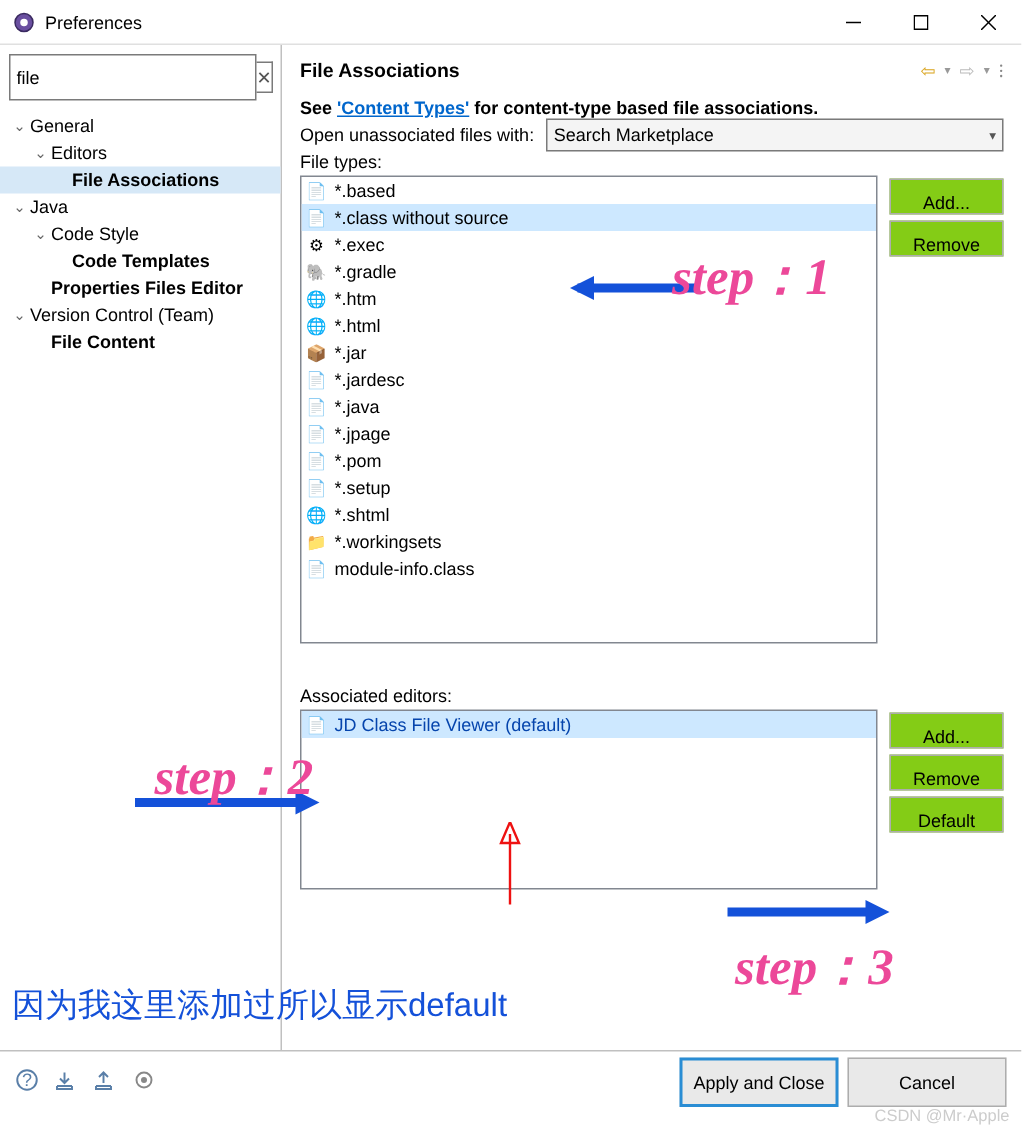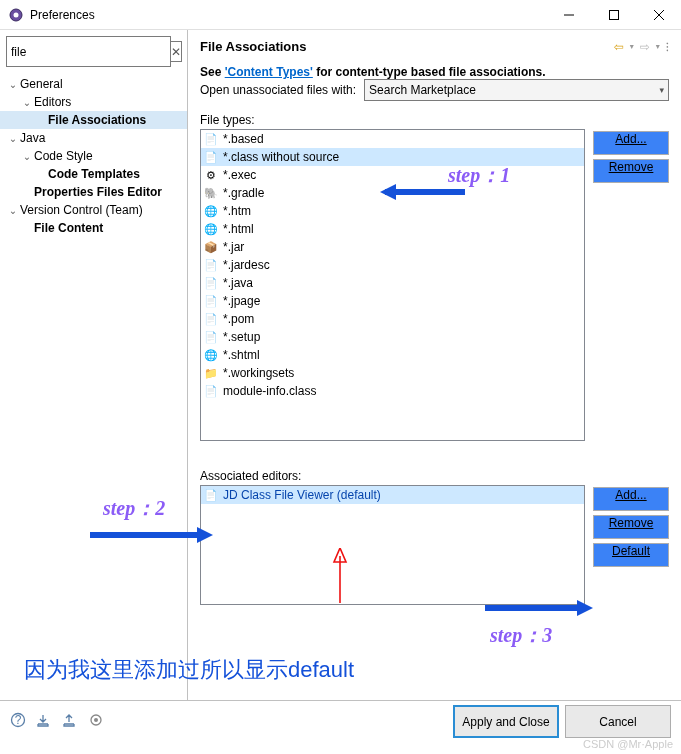--- a/index.html
+++ b/index.html
@@ -25,48 +25,48 @@
 .in2 { padding-left: 20px; }
 .in3 { padding-left: 34px; }
 
 .content { flex: 1; padding: 8px 12px 4px 12px; position: relative; display: flex; flex-direction: column; }
 .page-header { display: flex; align-items: center; margin-bottom: 10px; }
 .page-title { font-weight: bold; font-size: 13px; flex: 1; }
 .nav-arrows { display: flex; gap: 6px; align-items: center; }
 
 .desc { margin-bottom: 0; font-weight: bold; }
 .desc a { color: #0066cc; }
-.open-row { display: flex; align-items: center; gap: 8px; margin-bottom: 12px; }
+.open-row { display: flex; align-items: center; gap: 8px; }
 .open-select { flex: 1; height: 22px; border: 1px solid #7a7a7a; background: #f4f4f4; padding: 0 4px; }
 
 .section-label { margin-bottom: 2px; }
 .section-row { display: flex; gap: 8px; }
 .listbox { flex: 1; border: 1px solid #828790; background: #fff; overflow-y: auto; overflow-x: hidden; }
 .file-types-box { height: 312px; }
 .editors-box { height: 120px; }
 .btn-col { width: 76px; display: flex; flex-direction: column; gap: 4px; }
 .btn-col.top-pad { padding-top: 2px; }
-.btn { height: 24px; background: #3b82f6; border: 1px solid #adadad; cursor: pointer; display: flex; align-items: flex-start; justify-content: center; text-decoration: underline; }
+.btn { height: 24px; background: #84cc16; border: 1px solid #adadad; cursor: pointer; display: flex; align-items: flex-end; justify-content: center; }
 
 .li-row { display: flex; align-items: center; height: 18px; padding: 0 2px; cursor: pointer; gap: 4px; }
 .li-row.sel { background: #cde8ff; color: #000; }
 .li-icon { width: 16px; height: 16px; display: inline-flex; align-items: center; justify-content: center; font-size: 11px; }
 
 .gap { height: 28px; }
 
 .footer { height: 42px; border-top: 1px solid #c0c0c0; display: flex; align-items: center; padding: 0 10px; gap: 8px; }
 .footer-icons { display: flex; gap: 10px; flex: 1; color: #5a7fa8; }
 .footer-buttons { display: flex; gap: 6px; }
 .fbtn { width: 106px; height: 33px; background: #e9e9e9; border: 1px solid #adadad; display: flex; align-items: center; justify-content: center; cursor: pointer; }
 .fbtn.primary { border: 2px solid #2a8dd4; }
 
 
-.anno-step { position: absolute; font-family: "Comic Sans MS", cursive; font-size: 20px; font-style: italic; color: #8b5cf6; font-weight: bold; pointer-events: none; z-index: 50; }
+.anno-step { position: absolute; font-family: "Comic Sans MS", cursive; font-size: 34px; font-style: italic; color: #ec4899; font-weight: bold; pointer-events: none; z-index: 50; }
 .anno-arrow { position: absolute; pointer-events: none; z-index: 49; }
-.anno-chinese { position: absolute; font-family: "Microsoft YaHei", sans-serif; font-size: 22px; color: #1451d9; pointer-events: none; z-index: 50; margin-left: 16px; }
+.anno-chinese { position: absolute; font-family: "Microsoft YaHei", sans-serif; font-size: 22px; color: #1451d9; pointer-events: none; z-index: 50; }
 .watermark { position: absolute; bottom: 4px; right: 8px; color: #ccc; font-size: 11px; pointer-events: none; }
 
 .editors-sel { color: #0645ad; background: #cde8ff; }
 </style>
 </head>
 <body>
 
 <div class="titlebar">
   <span class="titlebar-icon">
     <svg width="16" height="16" viewBox="0 0 16 16">

